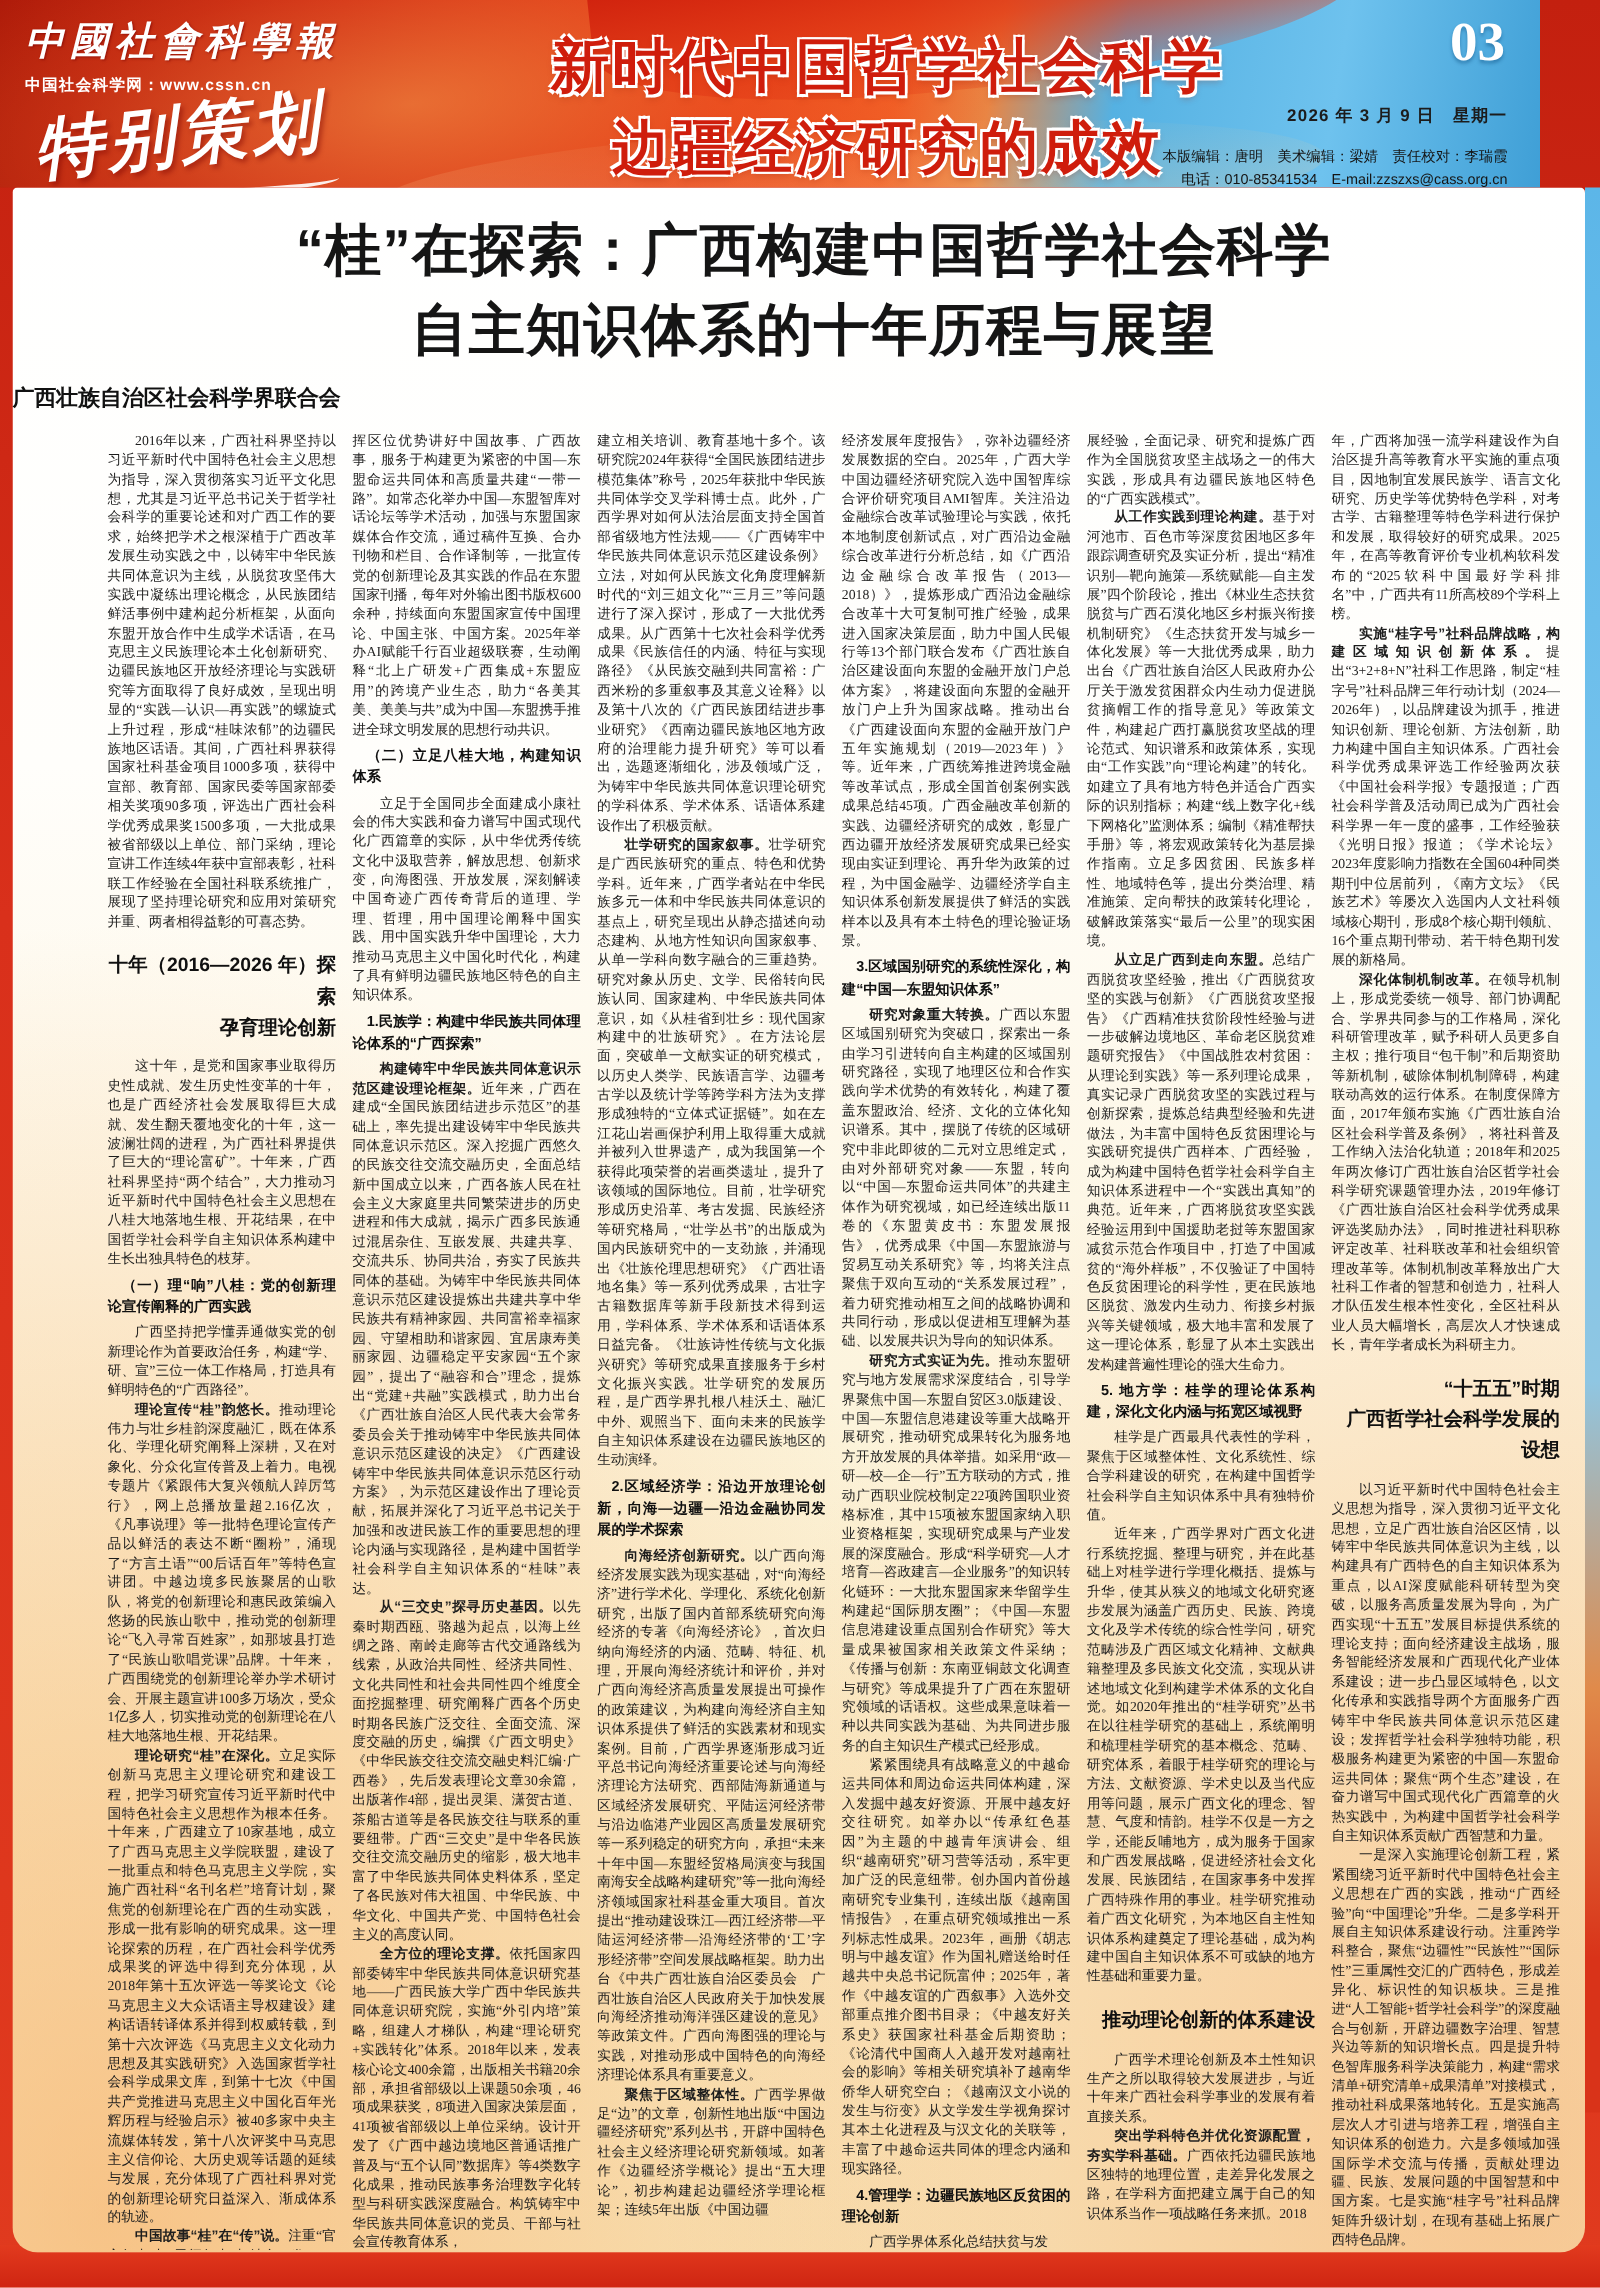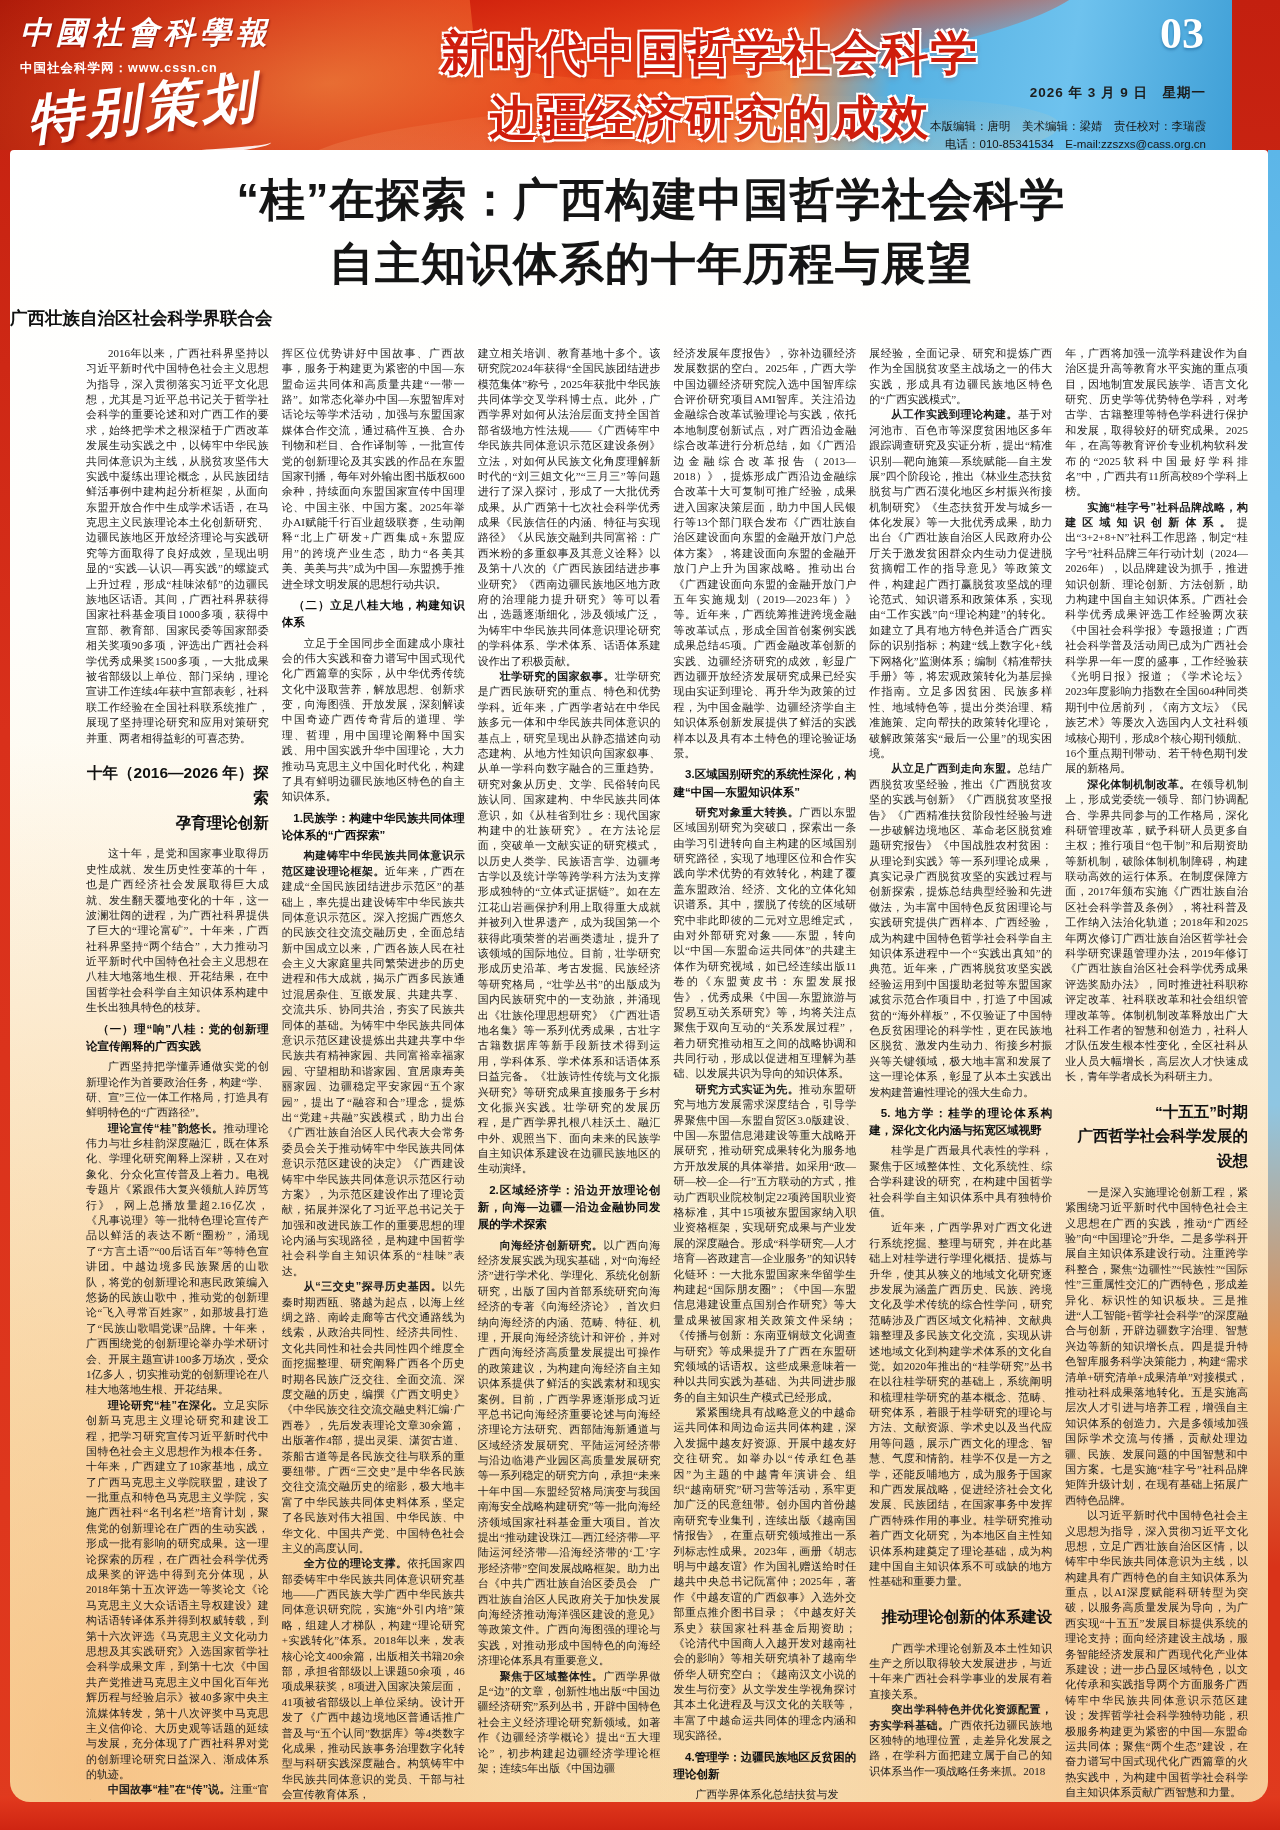--- a/index.html
+++ b/index.html
@@ -151,17 +151,17 @@
         <p>近年来，广西学界对广西文化进行系统挖掘、整理与研究，并在此基础上对桂学进行学理化概括、提炼与升华，使其从狭义的地域文化研究逐步发展为涵盖广西历史、民族、跨境文化及学术传统的综合性学问，研究范畴涉及广西区域文化精神、文献典籍整理及多民族文化交流，实现从讲述地域文化到构建学术体系的文化自觉。如2020年推出的“桂学研究”丛书在以往桂学研究的基础上，系统阐明和梳理桂学研究的基本概念、范畴、研究体系，着眼于桂学研究的理论与方法、文献资源、学术史以及当代应用等问题，展示广西文化的理念、智慧、气度和情韵。桂学不仅是一方之学，还能反哺地方，成为服务于国家和广西发展战略，促进经济社会文化发展、民族团结，在国家事务中发挥广西特殊作用的事业。桂学研究推动着广西文化研究，为本地区自主性知识体系构建奠定了理论基础，成为构建中国自主知识体系不可或缺的地方性基础和重要力量。</p>
         <div class="h1">推动理论创新的体系建设</div>
         <p>广西学术理论创新及本土性知识生产之所以取得较大发展进步，与近十年来广西社会科学事业的发展有着直接关系。</p>
         <p><span class="lead">突出学科特色并优化资源配置，夯实学科基础。</span>广西依托边疆民族地区独特的地理位置，走差异化发展之路，在学科方面把建立属于自己的知识体系当作一项战略任务来抓。2018</p>
       </div>
       <div class="col">
         <p class="noindent">年，广西将加强一流学科建设作为自治区提升高等教育水平实施的重点项目，因地制宜发展民族学、语言文化研究、历史学等优势特色学科，对考古学、古籍整理等特色学科进行保护和发展，取得较好的研究成果。2025年，在高等教育评价专业机构软科发布的“2025软科中国最好学科排名”中，广西共有11所高校89个学科上榜。</p>
         <p><span class="lead">实施“桂字号”社科品牌战略，构建区域知识创新体系。</span>提出“3+2+8+N”社科工作思路，制定“桂字号”社科品牌三年行动计划（2024—2026年），以品牌建设为抓手，推进知识创新、理论创新、方法创新，助力构建中国自主知识体系。广西社会科学优秀成果评选工作经验两次获《中国社会科学报》专题报道；广西社会科学普及活动周已成为广西社会科学界一年一度的盛事，工作经验获《光明日报》报道；《学术论坛》2023年度影响力指数在全国604种同类期刊中位居前列，《南方文坛》《民族艺术》等屡次入选国内人文社科领域核心期刊，形成8个核心期刊领航、16个重点期刊带动、若干特色期刊发展的新格局。</p>
         <p><span class="lead">深化体制机制改革。</span>在领导机制上，形成党委统一领导、部门协调配合、学界共同参与的工作格局，深化科研管理改革，赋予科研人员更多自主权；推行项目“包干制”和后期资助等新机制，破除体制机制障碍，构建联动高效的运行体系。在制度保障方面，2017年颁布实施《广西壮族自治区社会科学普及条例》，将社科普及工作纳入法治化轨道；2018年和2025年两次修订广西壮族自治区哲学社会科学研究课题管理办法，2019年修订《广西壮族自治区社会科学优秀成果评选奖励办法》，同时推进社科职称评定改革、社科联改革和社会组织管理改革等。体制机制改革释放出广大社科工作者的智慧和创造力，社科人才队伍发生根本性变化，全区社科从业人员大幅增长，高层次人才快速成长，青年学者成长为科研主力。</p>
         <div class="h1">“十五五”时期<br>广西哲学社会科学发展的设想</div>
+        <p>以习近平新时代中国特色社会主义思想为指导，深入贯彻习近平文化思想，立足广西壮族自治区区情，以铸牢中华民族共同体意识为主线，以构建具有广西特色的自主知识体系为重点，以AI深度赋能科研转型为突破，以服务高质量发展为导向，为广西实现“十五五”发展目标提供系统的理论支持；面向经济建设主战场，服务智能经济发展和广西现代化产业体系建设；进一步凸显区域特色，以文化传承和实践指导两个方面服务广西铸牢中华民族共同体意识示范区建设；发挥哲学社会科学独特功能，积极服务构建更为紧密的中国—东盟命运共同体；聚焦“两个生态”建设，在奋力谱写中国式现代化广西篇章的火热实践中，为构建中国哲学社会科学自主知识体系贡献广西智慧和力量。</p>
         <p>一是深入实施理论创新工程，紧紧围绕习近平新时代中国特色社会主义思想在广西的实践，推动“广西经验”向“中国理论”升华。二是多学科开展自主知识体系建设行动。注重跨学科整合，聚焦“边疆性”“民族性”“国际性”三重属性交汇的广西特色，形成差异化、标识性的知识板块。三是推进“人工智能+哲学社会科学”的深度融合与创新，开辟边疆数字治理、智慧兴边等新的知识增长点。四是提升特色智库服务科学决策能力，构建“需求清单+研究清单+成果清单”对接模式，推动社科成果落地转化。五是实施高层次人才引进与培养工程，增强自主知识体系的创造力。六是多领域加强国际学术交流与传播，贡献处理边疆、民族、发展问题的中国智慧和中国方案。七是实施“桂字号”社科品牌矩阵升级计划，在现有基础上拓展广西特色品牌。</p>
-        <p>以习近平新时代中国特色社会主义思想为指导，深入贯彻习近平文化思想，立足广西壮族自治区区情，以铸牢中华民族共同体意识为主线，以构建具有广西特色的自主知识体系为重点，以AI深度赋能科研转型为突破，以服务高质量发展为导向，为广西实现“十五五”发展目标提供系统的理论支持；面向经济建设主战场，服务智能经济发展和广西现代化产业体系建设；进一步凸显区域特色，以文化传承和实践指导两个方面服务广西铸牢中华民族共同体意识示范区建设；发挥哲学社会科学独特功能，积极服务构建更为紧密的中国—东盟命运共同体；聚焦“两个生态”建设，在奋力谱写中国式现代化广西篇章的火热实践中，为构建中国哲学社会科学自主知识体系贡献广西智慧和力量。</p>
       </div>
     </div>
 </div>
 
 </body></html>

